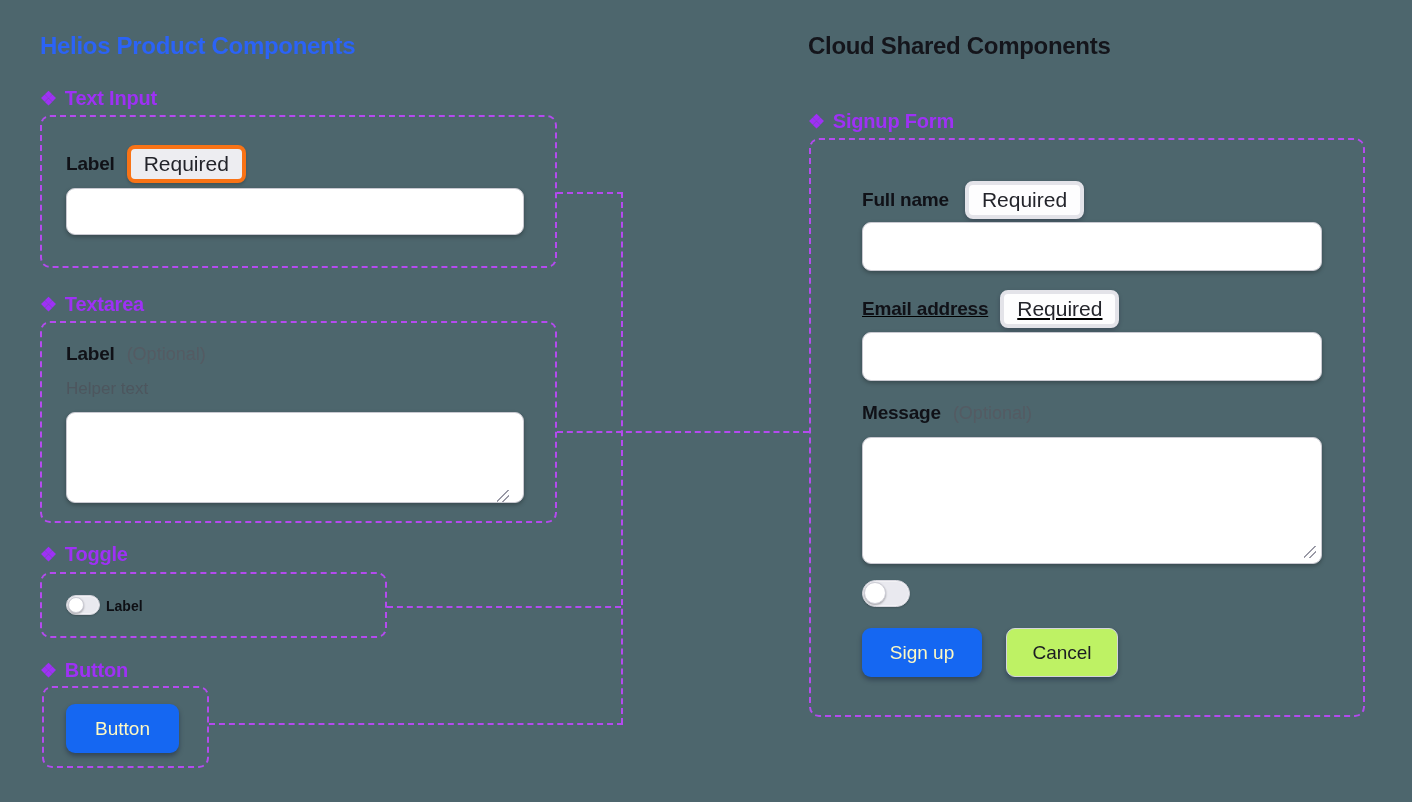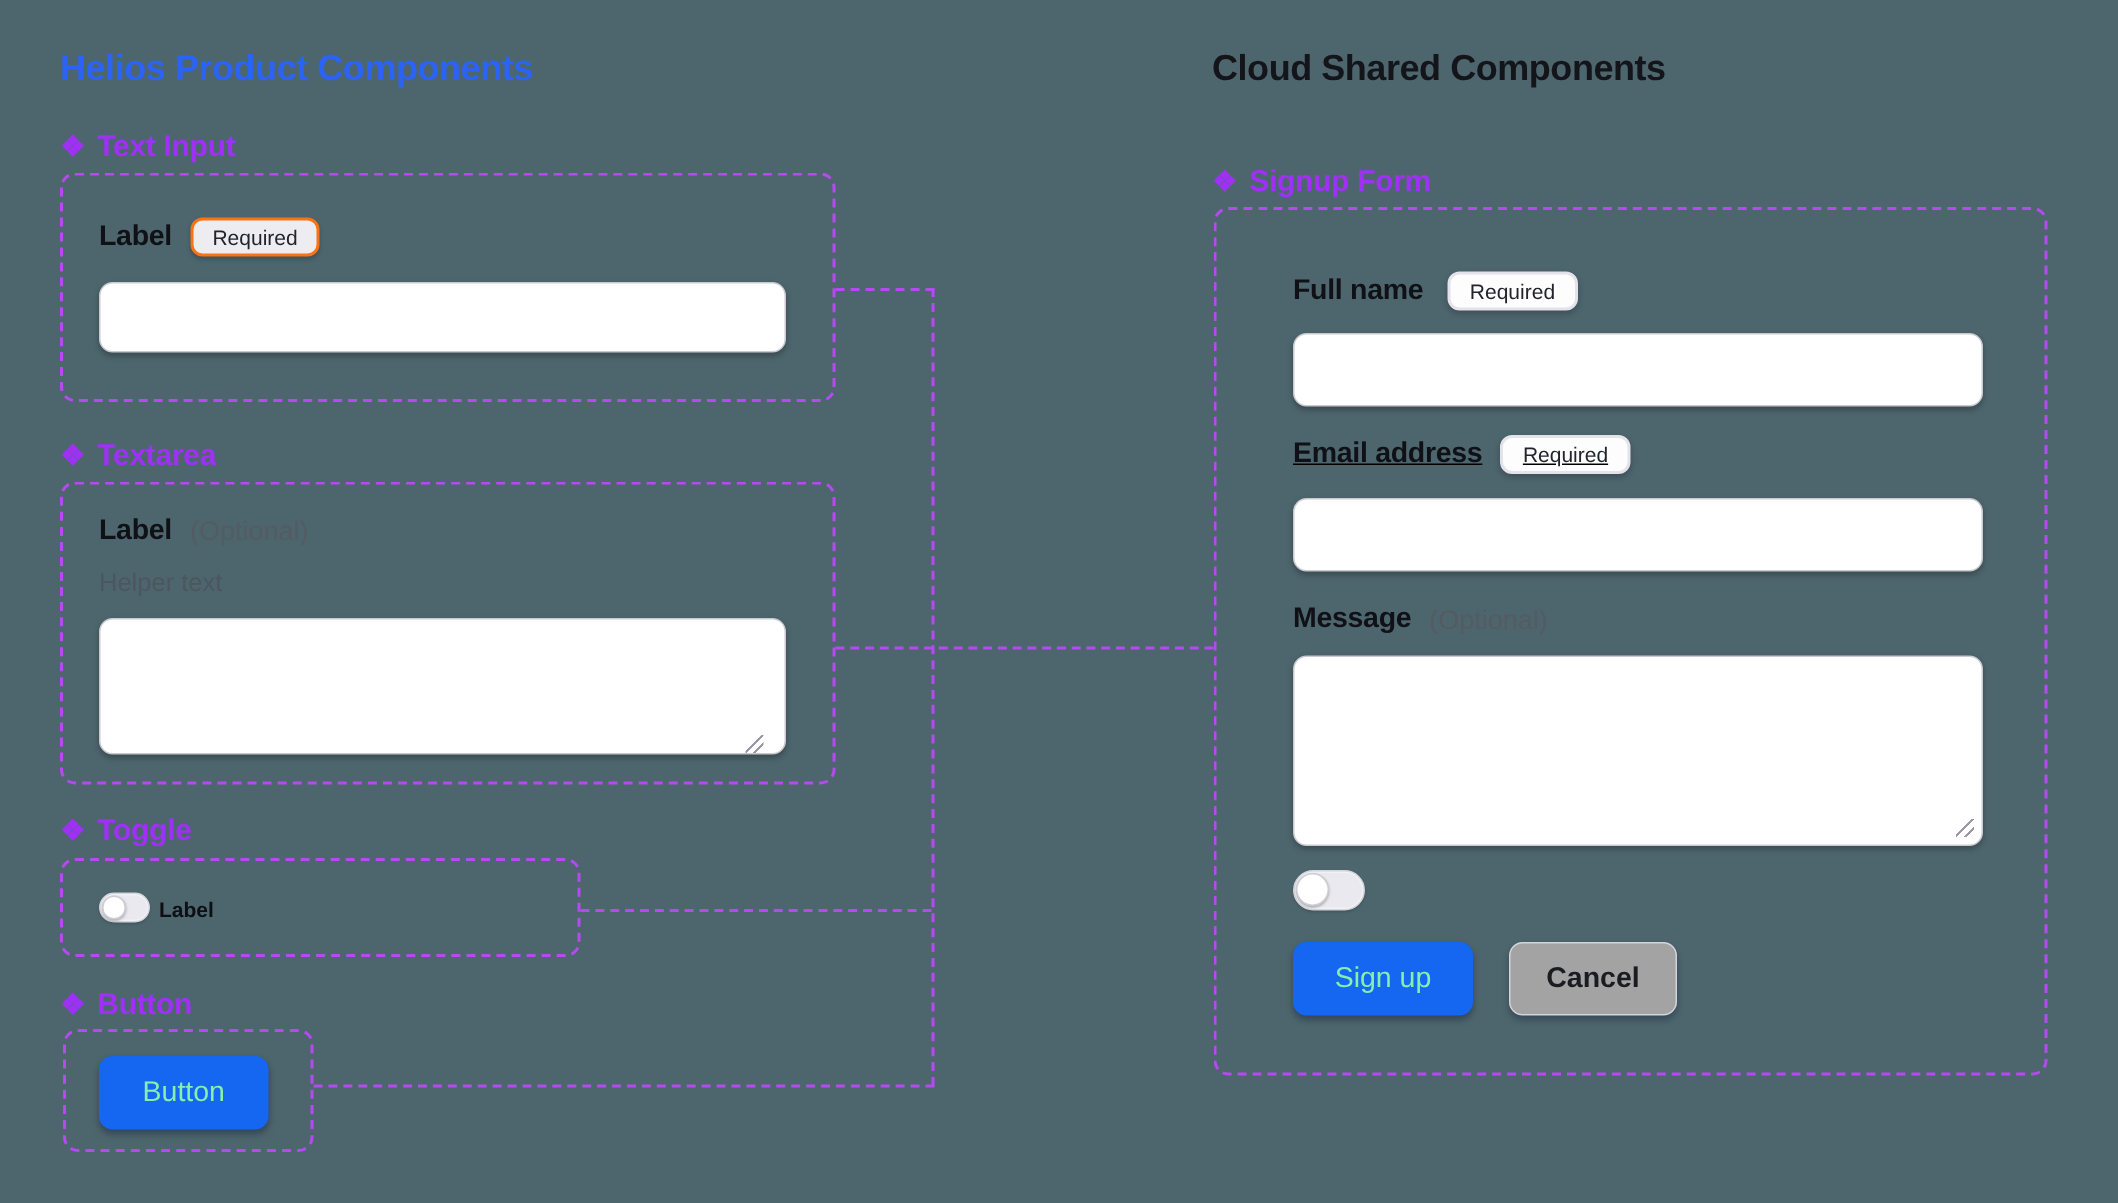--- a/index.html
+++ b/index.html
@@ -63,24 +63,24 @@
   #conn-d{left:387px;top:606px;width:234px;}
   #conn-e{left:209px;top:723px;width:414px;}
 
   
   .field-label-row{position:absolute;display:flex;align-items:center;gap:12px;}
   .bold-label{font-size:19px;font-weight:700;color:#101117;letter-spacing:-0.2px;}
   .optional{font-size:18px;font-weight:400;color:#545b63;}
   .helper{position:absolute;font-size:17px;color:#4d565e;}
   .badge{
     background:#ededf1;
-    border:2px solid #f97316;
+    border:4px solid #f97316;
     border-radius:8px;
     padding:3px 13px;
-    font-size:14px;color:#23242b;
+    font-size:21px;color:#23242b;
     box-shadow:0 2px 3px rgba(0,0,0,0.18);
     white-space:nowrap;
   }
   .badge.white{background:#fdfdfe;border-color:#e3e3e9;box-shadow:0 2px 4px rgba(20,10,40,0.28);}
 
   .text-input,.text-area{
     position:absolute;
     background:#ffffff;
     border:1.5px solid #c9c9d1;
     border-radius:9px;
@@ -113,24 +113,24 @@
   #toggle-small .knob{width:16px;height:16px;}
   #toggle-updates{left:862px;top:580px;width:48px;height:27px;}
   #toggle-updates .knob{width:22px;height:22px;}
 
   
   .btn{
     position:absolute;display:flex;align-items:center;justify-content:center;
     border-radius:9px;font-size:19px;font-weight:500;cursor:pointer;
     border:none;font-family:"Liberation Sans",sans-serif;
   }
-  .btn.primary{background:var(--button-blue);color:#86efac;box-shadow:0 3px 5px rgba(0,10,40,0.35);text-align:right;}
+  .btn.primary{background:var(--button-blue);color:#fef9c3;box-shadow:0 3px 5px rgba(0,10,40,0.35);text-align:right;}
   .btn.secondary{
-    background:#a3a3a3;color:#1b1c22;
-    border:1.5px solid #d4d4dc;box-shadow:0 3px 5px rgba(0,10,40,0.30);font-weight:bold;
+    background:#bef264;color:#1b1c22;
+    border:1.5px solid #d4d4dc;box-shadow:0 3px 5px rgba(0,10,40,0.30);
   }
   #demo-button{left:66px;top:704px;width:113px;height:49px;}
   #signup-button{left:862px;top:628px;width:120px;height:49px;}
   #cancel-button{left:1006px;top:628px;width:112px;height:49px;}
 
   
   #ti-label-row{left:66px;top:145px;}
   #ti-input{left:66px;top:188px;width:458px;height:47px;}
 
   #ta-label-row{left:66px;top:343px;}

